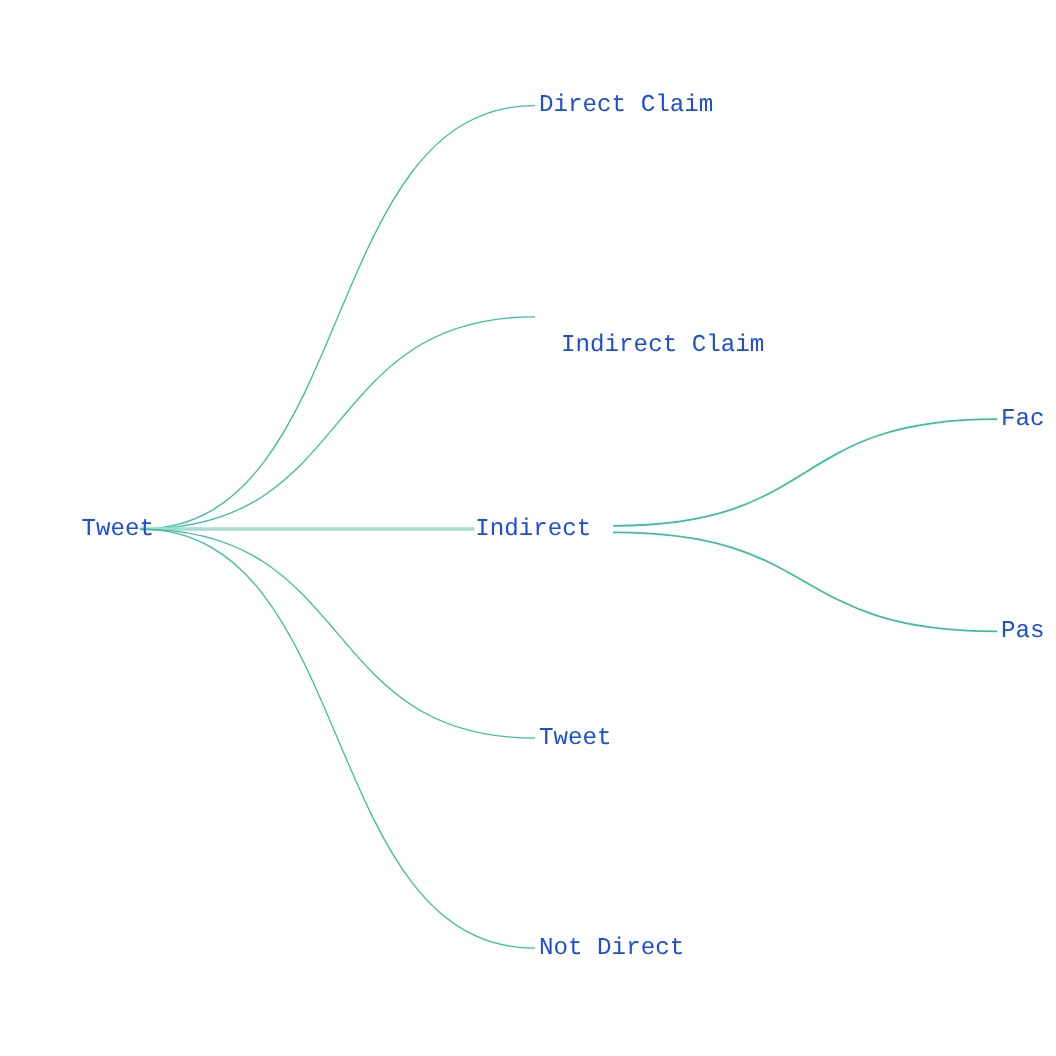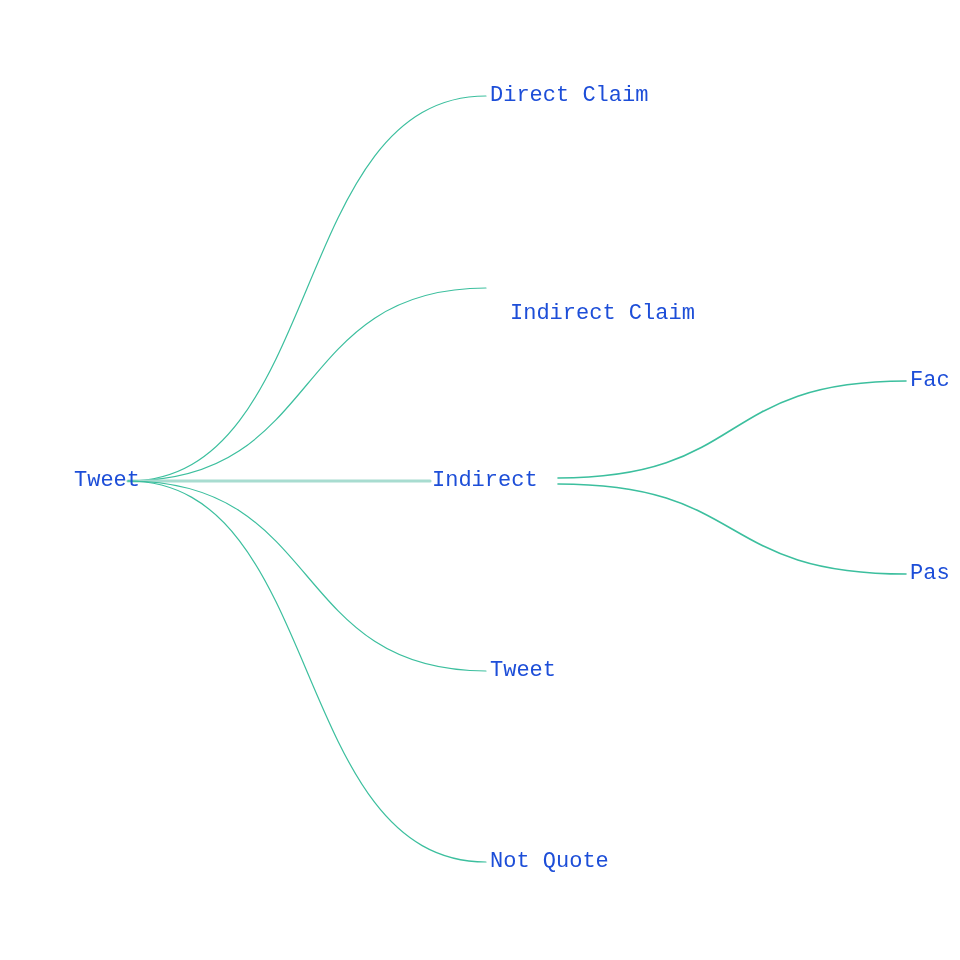--- a/index.html
+++ b/index.html
@@ -57,19 +57,19 @@
   <div class="node-label anchor-end" style="left:128px; top:481px;">Tweet</div>
 
   <div class="node-label" style="left:490px; top:96px;">Direct Claim</div>
 
   <div class="node-label" style="left:510px; top:288px;margin-top:26px;">Indirect Claim</div>
 
   <div class="node-label" style="left:432px; top:481px;">Indirect</div>
 
   <div class="node-label" style="left:490px; top:671px;">Tweet</div>
 
-  <div class="node-label" style="left:490px; top:862px;">Not Quote</div>
+  <div class="node-label" style="left:490px; top:862px;">Not Direct</div>
 
   <div class="node-label" style="left:910px; top:381px;">Fac</div>
 
   <div class="node-label" style="left:910px; top:574px;">Pas</div>
 
 </div>
 
 </body></html>

